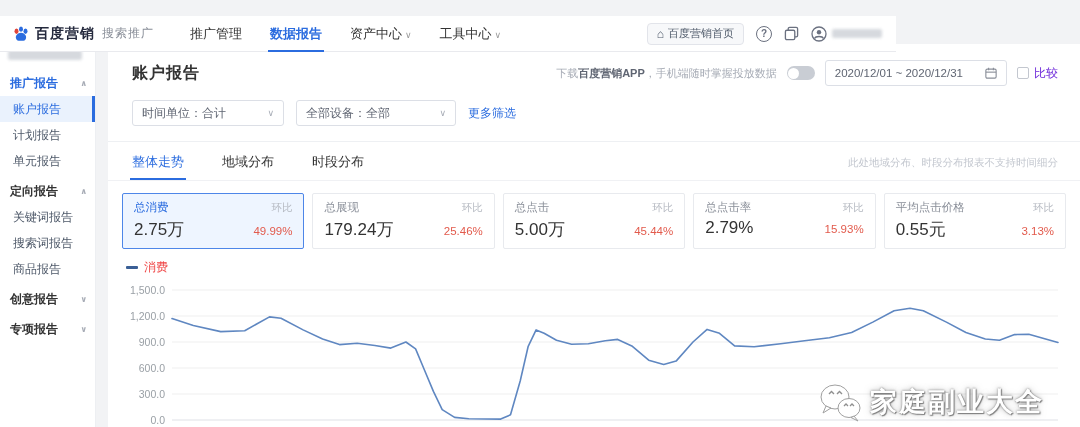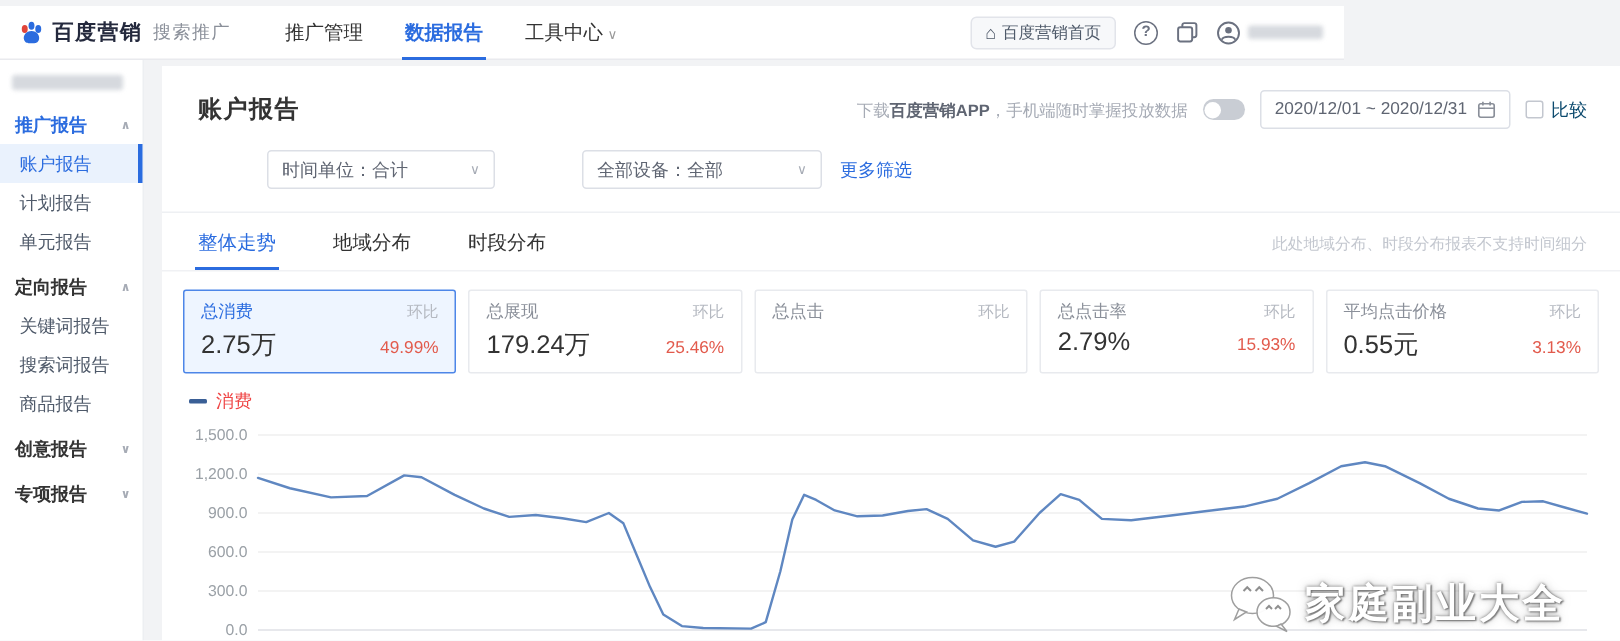--- a/index.html
+++ b/index.html
@@ -1,20 +1,20 @@
 <!DOCTYPE html>
 <html><head>
 <meta charset="utf-8">
 <style>
   * { margin:0; padding:0; box-sizing:border-box; }
   html,body { width:1080px; height:427px; overflow:hidden; }
   body { font-family:"Liberation Sans","DejaVu Sans",sans-serif; background:#f2f3f5; position:relative; color:#333; }
 
   
-  .navbar { position:absolute; top:4px; left:0; width:896px; height:36px; background:#fff;
+  .navbar { position:absolute; top:16px; left:0; width:896px; height:36px; background:#fff;
             border-bottom:1px solid #e9eaee; display:flex; align-items:center; padding:0 10px; z-index:5; }
   .logo-wrap { display:flex; align-items:center; gap:5px; padding-left:2px; cursor:pointer; }
   .brand { font-size:14px; font-weight:bold; color:#24293d; letter-spacing:1px; }
   .brand-sub { font-size:12px; color:#8a8f99; margin-left:2px; letter-spacing:1px; }
   .nav-items { display:flex; align-items:center; margin-left:22px; height:36px; }
   .nav-item { font-size:13px; color:#333; padding:0 14px; height:36px; line-height:36px; position:relative; cursor:pointer; white-space:nowrap; }
   .nav-item .caret { font-size:9px; color:#999; margin-left:3px; }
   .nav-item.active { color:#2b6cdf; font-weight:bold; }
   .nav-item.active::after { content:""; position:absolute; left:12px; right:12px; bottom:0; height:2px; background:#2b6cdf; }
   .nav-right { margin-left:auto; display:flex; align-items:center; gap:12px; padding-right:4px; }
@@ -39,28 +39,28 @@
 
   
   .main { position:absolute; top:44px; left:108px; width:972px; height:383px; background:#fff; }
   .main-head { display:flex; align-items:center; padding:16px 22px 0 24px; }
   .page-title { font-size:16px; color:#333; font-weight:bold; letter-spacing:1px; }
   .head-right { margin-left:auto; display:flex; align-items:center; gap:10px; }
   .dl-text { font-size:11px; color:#a6abb5; white-space:nowrap; }
   .dl-text .dl-brand { color:#5f6572; font-weight:bold; }
   .toggle { width:28px; height:14px; background:#c9cdd4; border-radius:8px; position:relative; cursor:pointer; flex:none; }
   .toggle .knob { position:absolute; left:1.5px; top:1.5px; width:11px; height:11px; border-radius:50%; background:#fff; }
-  .date-box { display:flex; align-items:center; gap:7px; border:1px solid #dcdfe6; border-radius:3px; height:26px;
+  .date-box { display:flex; align-items:center; gap:22px; border:1px solid #dcdfe6; border-radius:3px; height:26px;
               padding:0 9px; font-size:11.5px; color:#5f6572; cursor:pointer; white-space:nowrap; }
-  .cmp-wrap { display:flex; align-items:center; gap:5px; font-size:12px; color:#0c4a6e; cursor:pointer; }
+  .cmp-wrap { display:flex; align-items:center; gap:5px; font-size:12px; color:#6d28d9; cursor:pointer; }
   .cmp-box { width:12px; height:12px; border:1px solid #c3c7cf; border-radius:2px; background:#fff; }
 
   .filter-row { display:flex; align-items:center; gap:12px; padding:14px 24px 0 24px; }
   .select { display:flex; align-items:center; border:1px solid #dcdfe6; border-radius:3px; height:26px; width:152px;
-            padding:0 9px; font-size:12px; color:#5f6572; cursor:pointer;margin-left:46px; }
+            padding:0 9px; font-size:12px; color:#5f6572; cursor:pointer; }
   .select .caret { margin-left:auto; font-size:9px; color:#a6abb5; }
   .more-link { font-size:12px; color:#2b6cdf; cursor:pointer; }
 
   .head-divider { border-bottom:1px solid #eef0f3; margin-top:15px; }
 
   .tabs-row { display:flex; align-items:flex-end; padding:11px 22px 0 24px; border-bottom:1px solid #f0f1f4; }
   .tab { font-size:13px; color:#333; padding-bottom:9px; margin-right:38px; cursor:pointer; position:relative; }
   .tab.active { color:#2b6cdf; }
   .tab.active::after { content:""; position:absolute; left:-2px; right:-2px; bottom:0; height:2px; background:#2b6cdf; }
   .tabs-note { margin-left:auto; font-size:10.5px; color:#c3c7cf; padding-bottom:10px; }
@@ -99,20 +99,23 @@
     </svg>
     <span class="brand">百度营销</span>
     <span class="brand-sub">搜索推广</span>
   </div>
   <div class="nav-items">
     <div class="nav-item">
       <span>推广管理</span>
     </div>
     <div class="nav-item active">
       <span>数据报告</span>
+    </div>
+    <div class="nav-item">
+      <span>资产中心</span><span class="caret">∨</span>
     </div>
     <div class="nav-item">
       <span>工具中心</span><span class="caret">∨</span>
     </div>
   </div>
   <div class="nav-right">
     <div class="home-pill">
       <span class="home-glyph">⌂</span>
       <span>百度营销首页</span>
     </div>
@@ -234,20 +237,24 @@
         </div>
       <div class="sc-bottom">
           <span class="sc-value">179.24万</span>
           <span class="sc-ratio">25.46%</span>
         </div>
     </div>
     <div class="stat-card">
       <div class="sc-top">
           <span class="sc-label">总点击</span>
           <span class="sc-ratio-label">环比</span>
+        </div>
+      <div class="sc-bottom">
+          <span class="sc-value">5.00万</span>
+          <span class="sc-ratio">45.44%</span>
         </div>
     </div>
     <div class="stat-card">
       <div class="sc-top">
           <span class="sc-label">总点击率</span>
           <span class="sc-ratio-label">环比</span>
         </div>
       <div class="sc-bottom">
           <span class="sc-value">2.79%</span>
           <span class="sc-ratio">15.93%</span>

